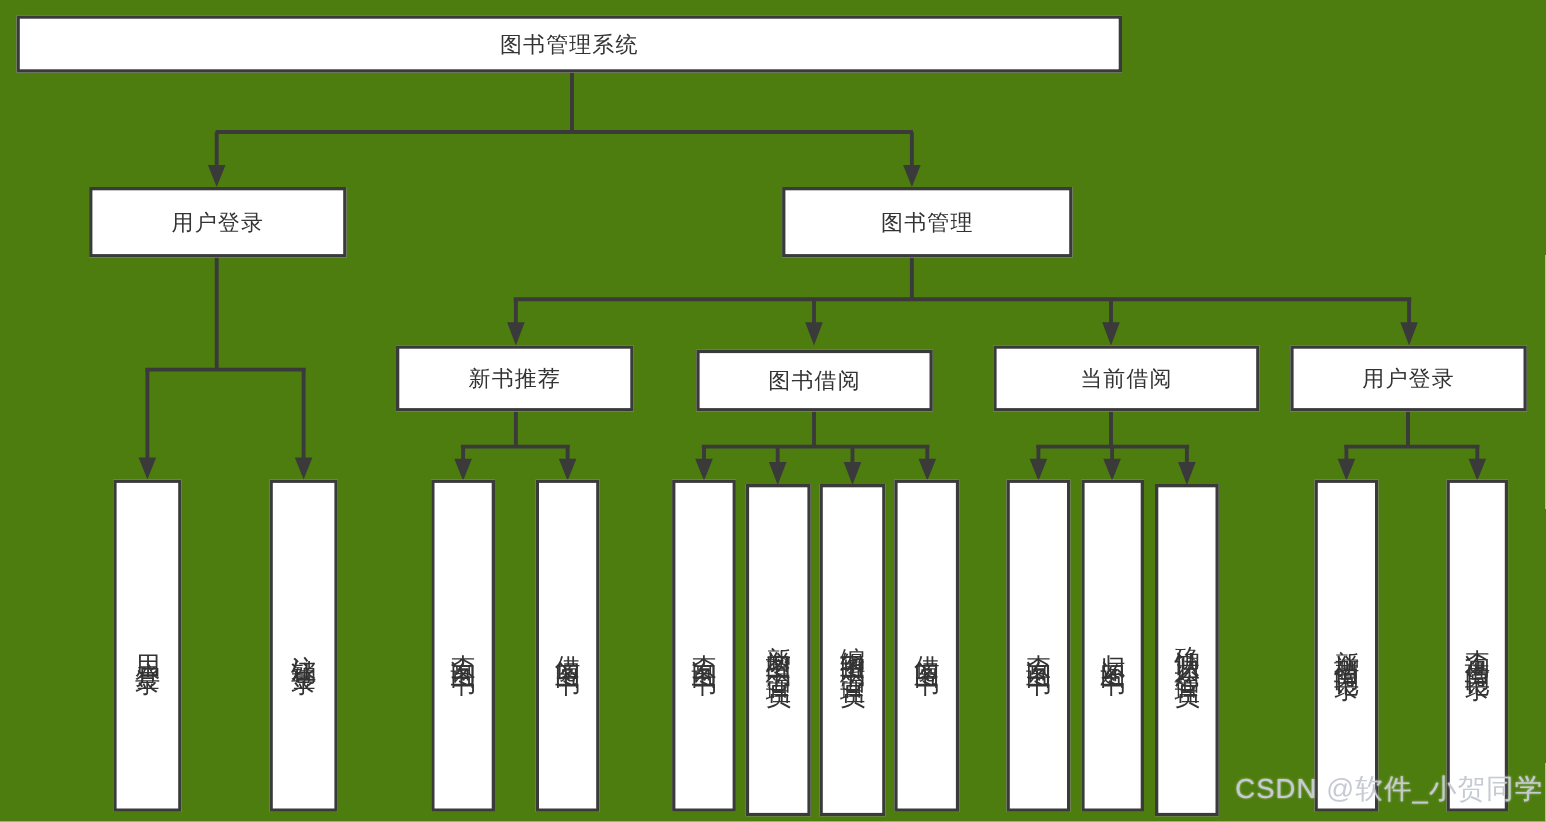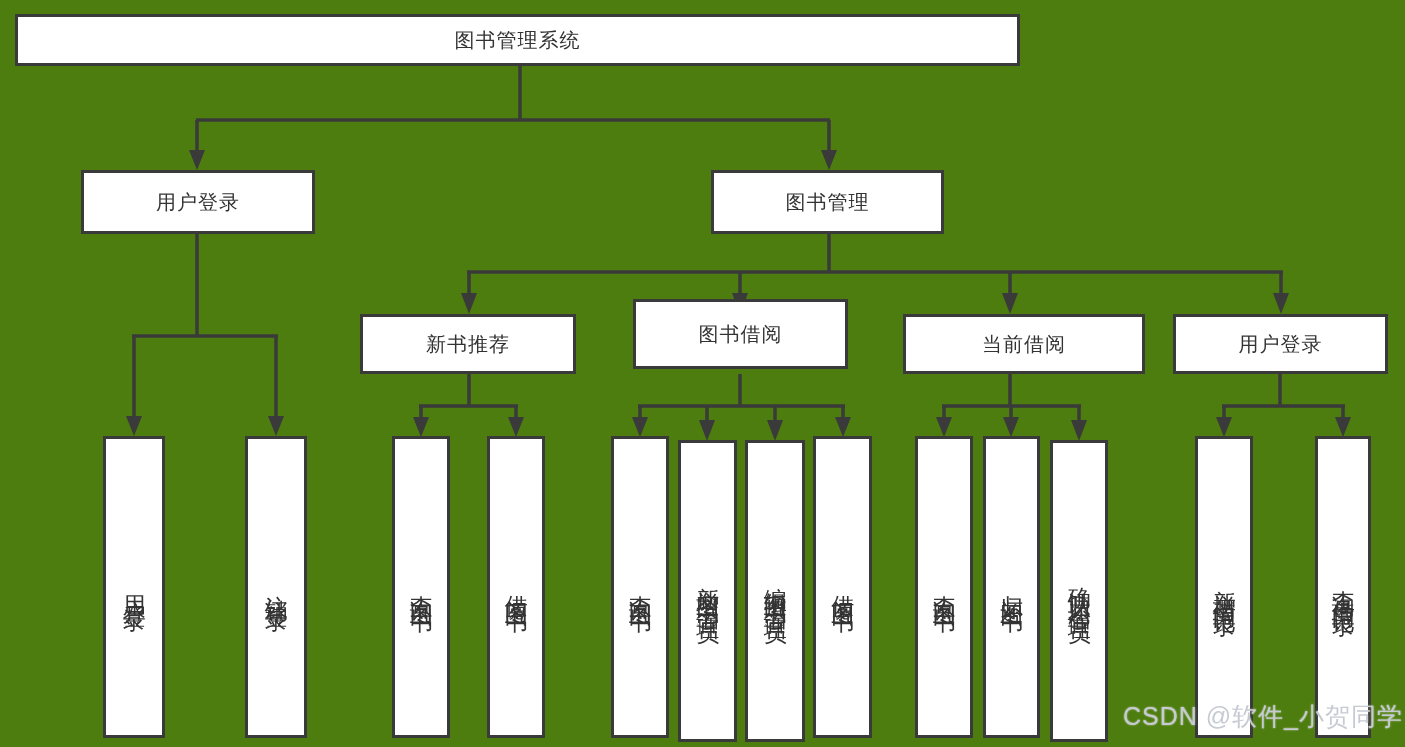--- a/index.html
+++ b/index.html
@@ -74,28 +74,28 @@
     <path fill="#3a3a3a" stroke="none" d="M1216 417 L1232 417 L1224 437 Z M1335 417 L1351 417 L1343 437 Z"></path>
   </svg>
 
   <div class="node hbox" style="left:15px;top:14px;width:1005px;height:52px">
     <span>图书管理系统</span>
   </div>
 
   <div class="node hbox" style="left:81px;top:170px;width:234px;height:64px">
     <span>用户登录</span>
   </div>
-  <div class="node hbox" style="left:711px;top:170px;width:233px;height:64px">
+  <div class="node hbox" style="left:711px;top:170px;width:264px;height:64px">
     <span>图书管理</span>
   </div>
 
   <div class="node hbox" style="left:360px;top:314px;width:216px;height:60px">
     <span>新书推荐</span>
   </div>
-  <div class="node hbox" style="left:633px;top:299px;width:215px;height:70px">
+  <div class="node hbox" style="left:633px;top:318px;width:215px;height:56px">
     <span>图书借阅</span>
   </div>
   <div class="node hbox" style="left:903px;top:314px;width:242px;height:60px">
     <span>当前借阅</span>
   </div>
   <div class="node hbox" style="left:1173px;top:314px;width:215px;height:60px">
     <span>用户登录</span>
   </div>
 
   <div class="node vbox" style="left:103px;top:436px;width:62px;height:302px">

